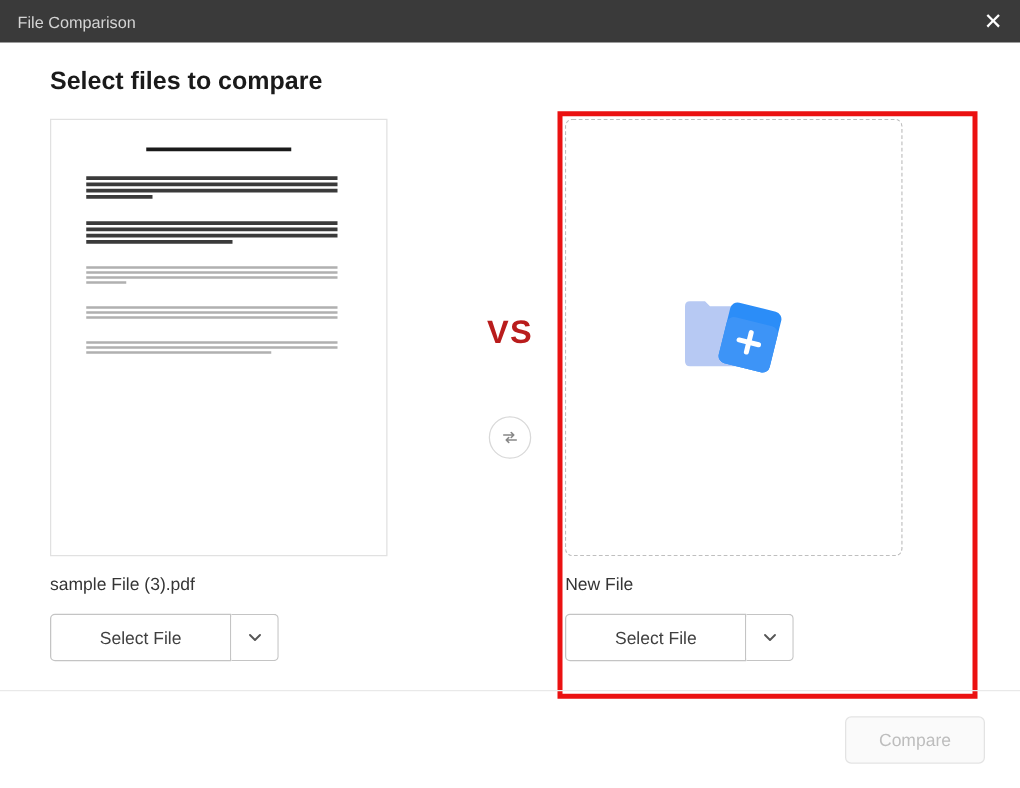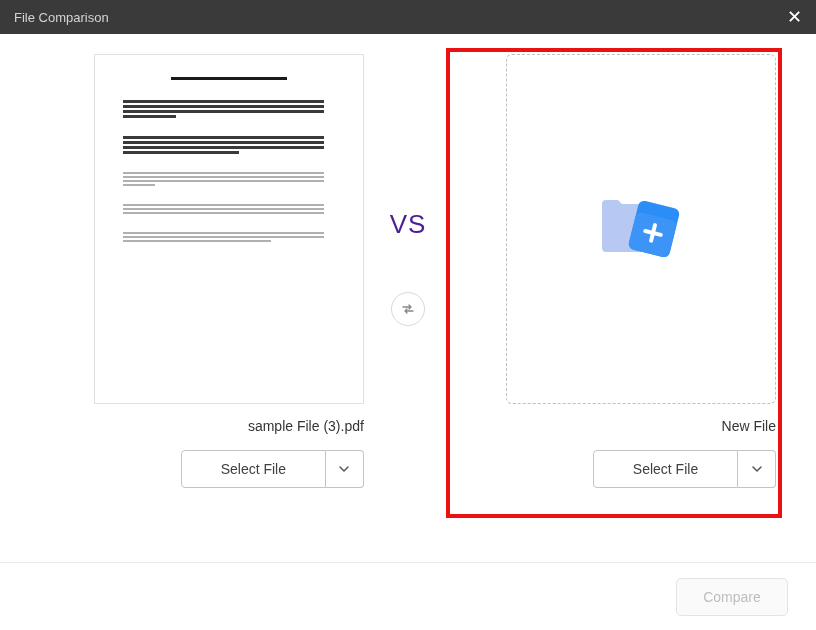--- a/index.html
+++ b/index.html
@@ -34,21 +34,21 @@
     .compare-row {
       display: flex;
       align-items: flex-start;
       justify-content: center;
       position: relative;
     }
     .panel {
       width: 330px;
       display: flex;
       flex-direction: column;
-      align-items: flex-end;
+      align-items: flex-start;
     }
     .panel.highlighted {
       position: relative;
     }
     .highlight-box {
       position: absolute;
       top: -6px;
       left: -6px;
       right: -6px;
       bottom: -30px;
@@ -135,42 +135,42 @@
     }
     .middle-col {
       width: 90px;
       display: flex;
       flex-direction: column;
       align-items: center;
       padding-top: 155px;
     }
     .vs-text {
       font-size: 26px;
-      font-weight: 400;
-      color: #4c1d95;
+      font-weight: 700;
+      color: #b91c1c;
       letter-spacing: 1px;
     }
     .swap-btn {
       margin-top: 52px;
       width: 34px;
       height: 34px;
       border-radius: 50%;
       border: 1px solid #d9d9d9;
       background: #fff;
       display: flex;
       align-items: center;
       justify-content: center;
       cursor: pointer;
     }
     .footer {
       position: absolute;
       bottom: 0;
       left: 0;
       right: 0;
-      height: 68px;
+      height: 78px;
       border-top: 1px solid #e9e9e9;
       display: flex;
       align-items: center;
       justify-content: flex-end;
       padding: 0 28px;
     }
     .compare-btn {
       height: 38px;
       width: 112px;
       border: 1px solid #e3e3e3;
@@ -183,20 +183,21 @@
   </style>
 </head>
 <body>
 
 <div class="titlebar">
   <span class="titlebar-title">File Comparison</span>
   <span class="titlebar-close">✕</span>
 </div>
 
 <div class="content">
+  <div class="heading">Select files to compare</div>
 
   <div class="compare-row">
 
     <div class="panel">
       <div class="preview">
         <div class="doc-thumb">
           <div class="doc-title-line"></div>
           <div class="doc-para">
             <div class="doc-line bold w95"></div>
             <div class="doc-line bold w95"></div>

